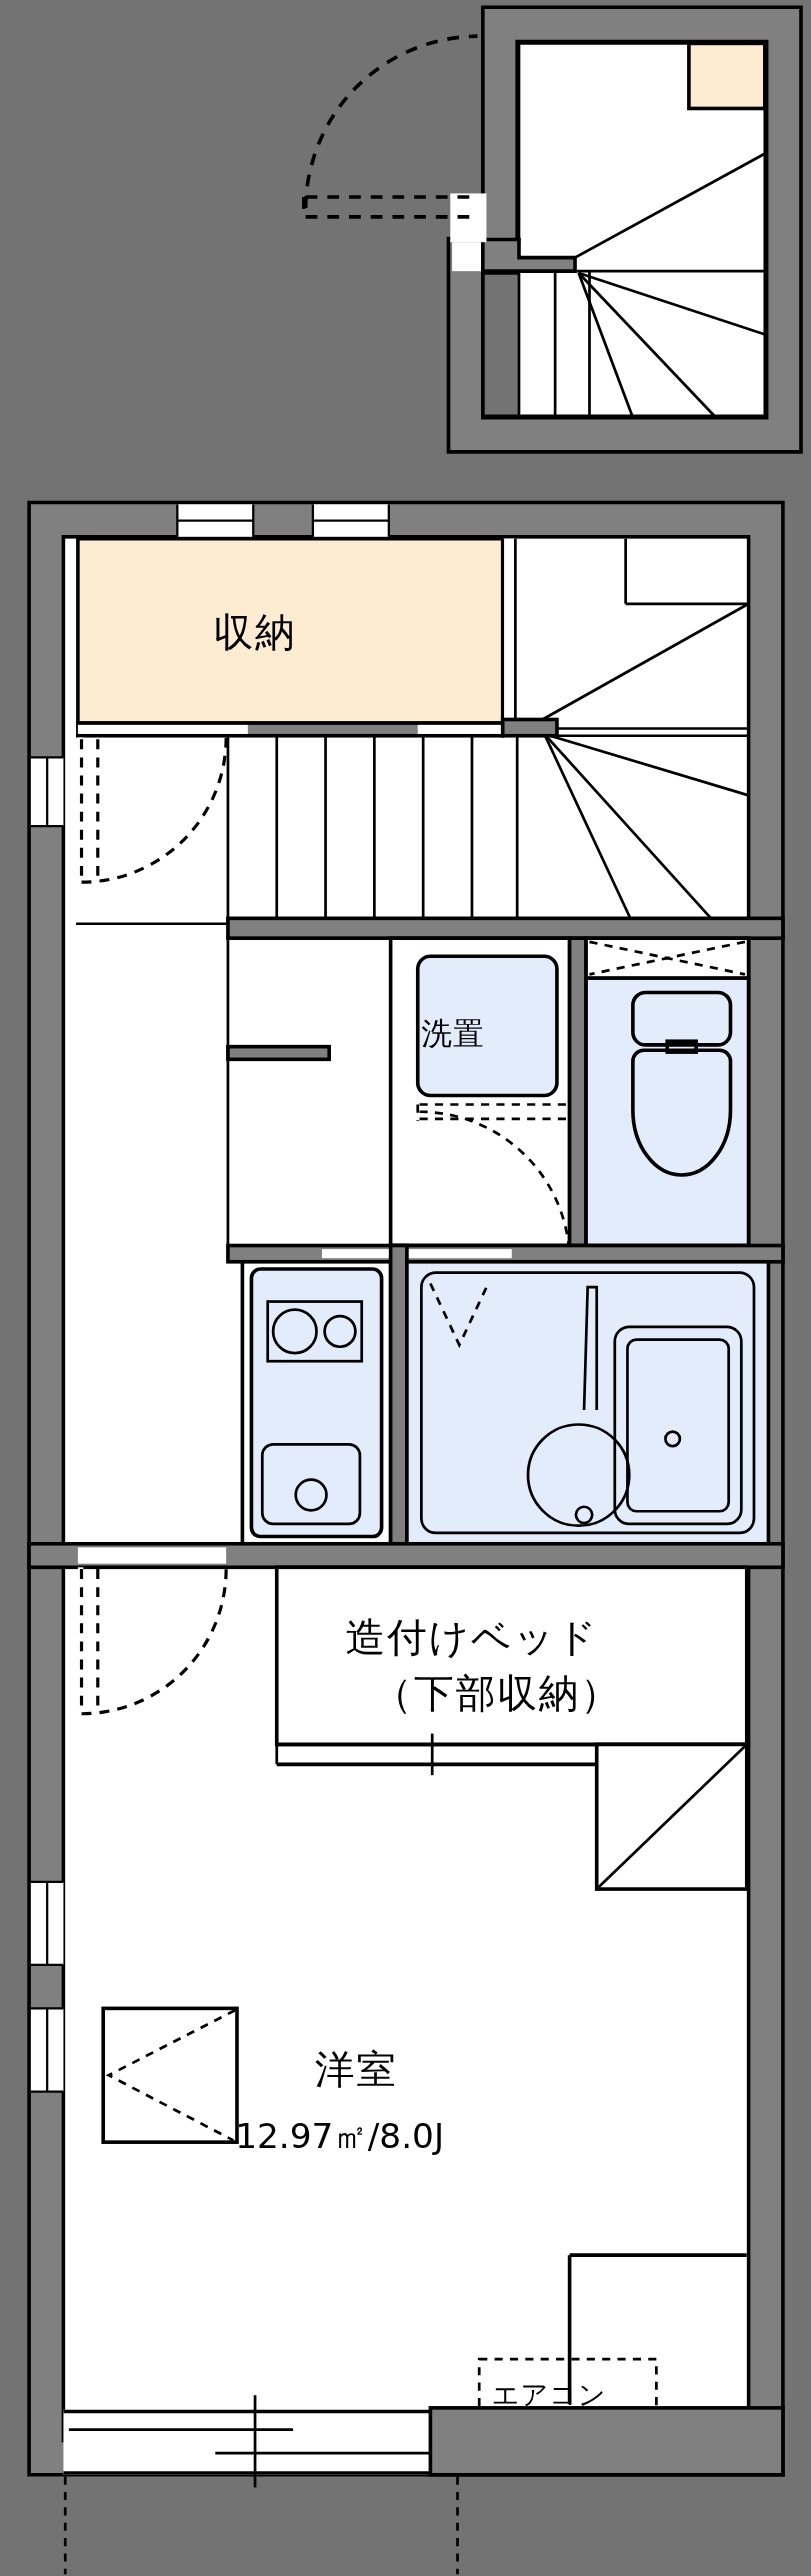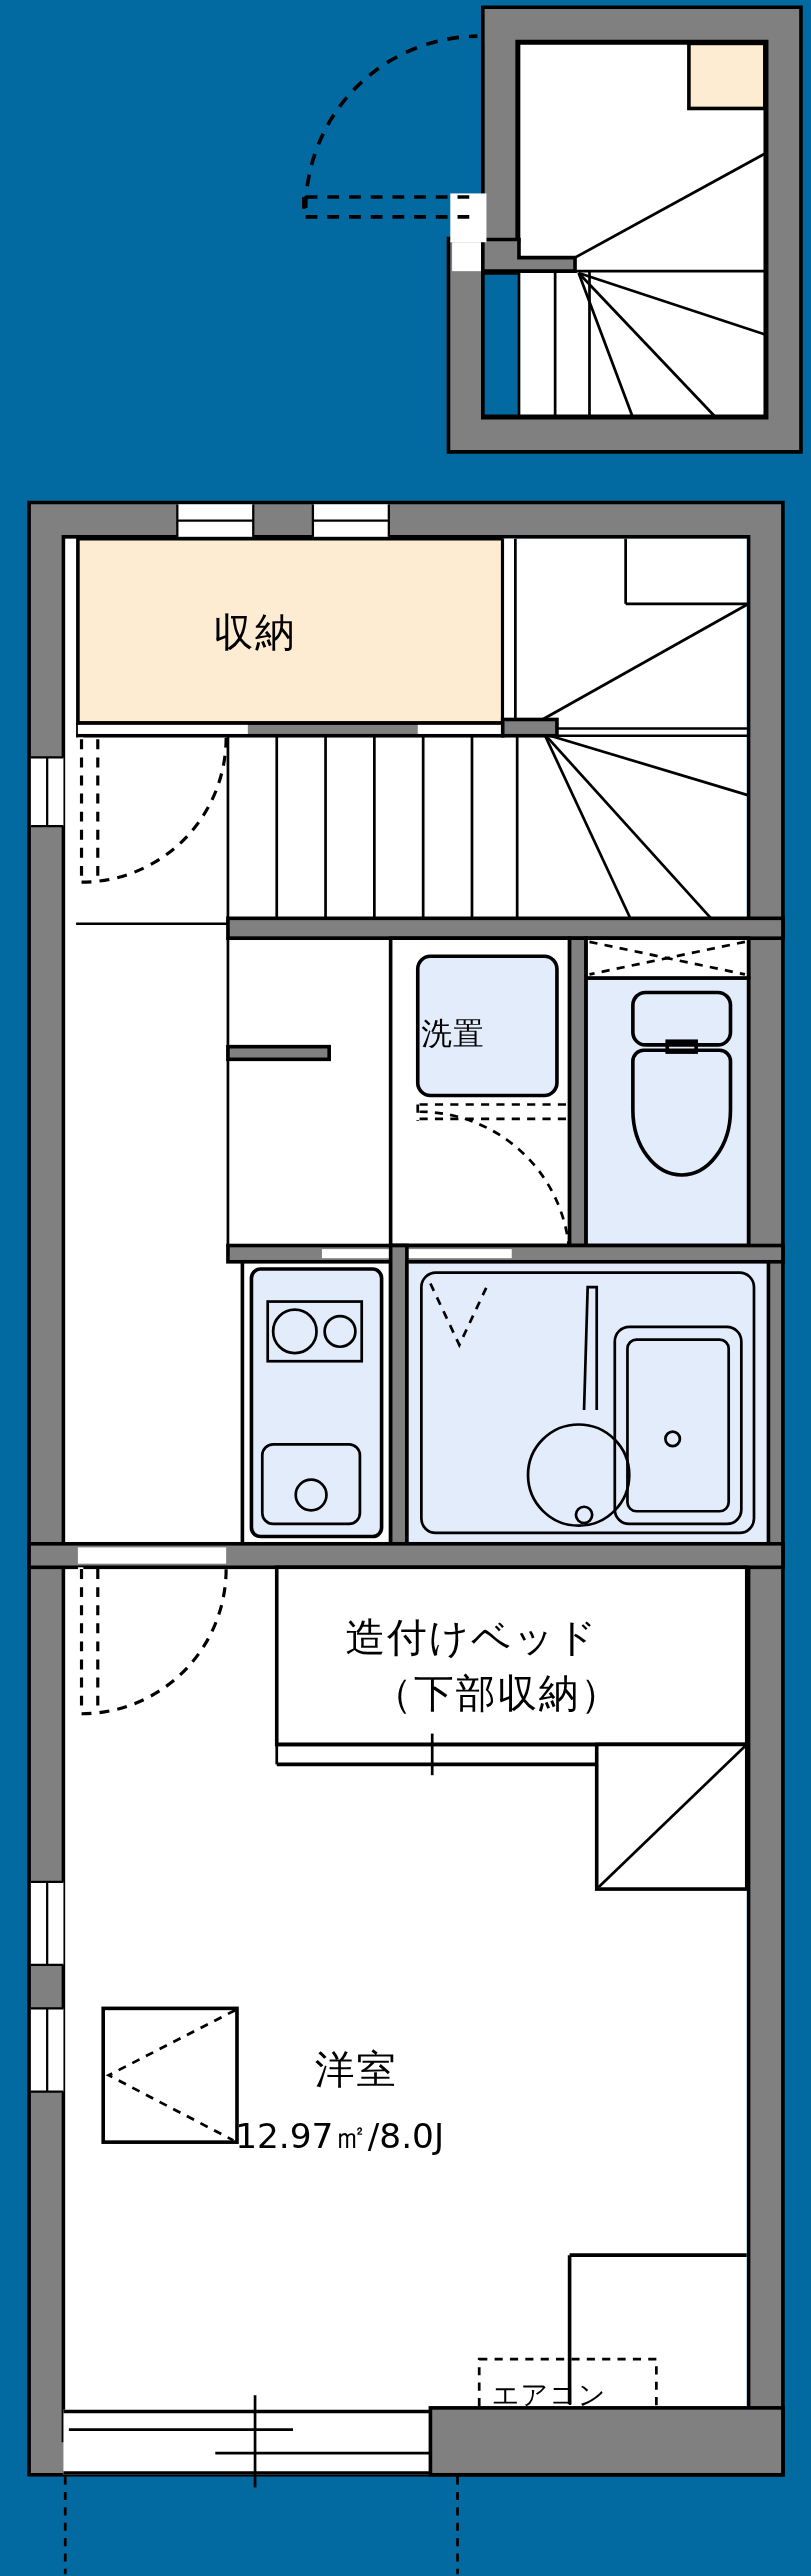--- a/index.html
+++ b/index.html
@@ -4,21 +4,21 @@
 <style>
   html,body{margin:0;padding:0;background:#ffffff;}
   body{
     width:812px;
     font-family:"Liberation Sans","DejaVu Sans",sans-serif;
   }
   #floorplan-root{
     position:relative;
     width:812px;
     height:2576px;
-    background:#0369a1;
+    background:#737373;
     overflow:hidden;
   }
   svg#plan{display:block;width:812px;height:2576px;}
   .wall-core{fill:#808080;stroke:#000000;stroke-width:4;}
   .room-white{fill:#ffffff;stroke:#000000;stroke-width:4;}
   .closet-fill{fill:#fdecd2;stroke:#000000;stroke-width:4;}
   .water-fill{fill:#e3ecfb;stroke:#000000;stroke-width:4;}
   .fix-line{fill:none;stroke:#000000;stroke-width:4;}
   .fix-line-thin{fill:none;stroke:#000000;stroke-width:3;}
   .thinline{fill:none;stroke:#000000;stroke-width:3;}

